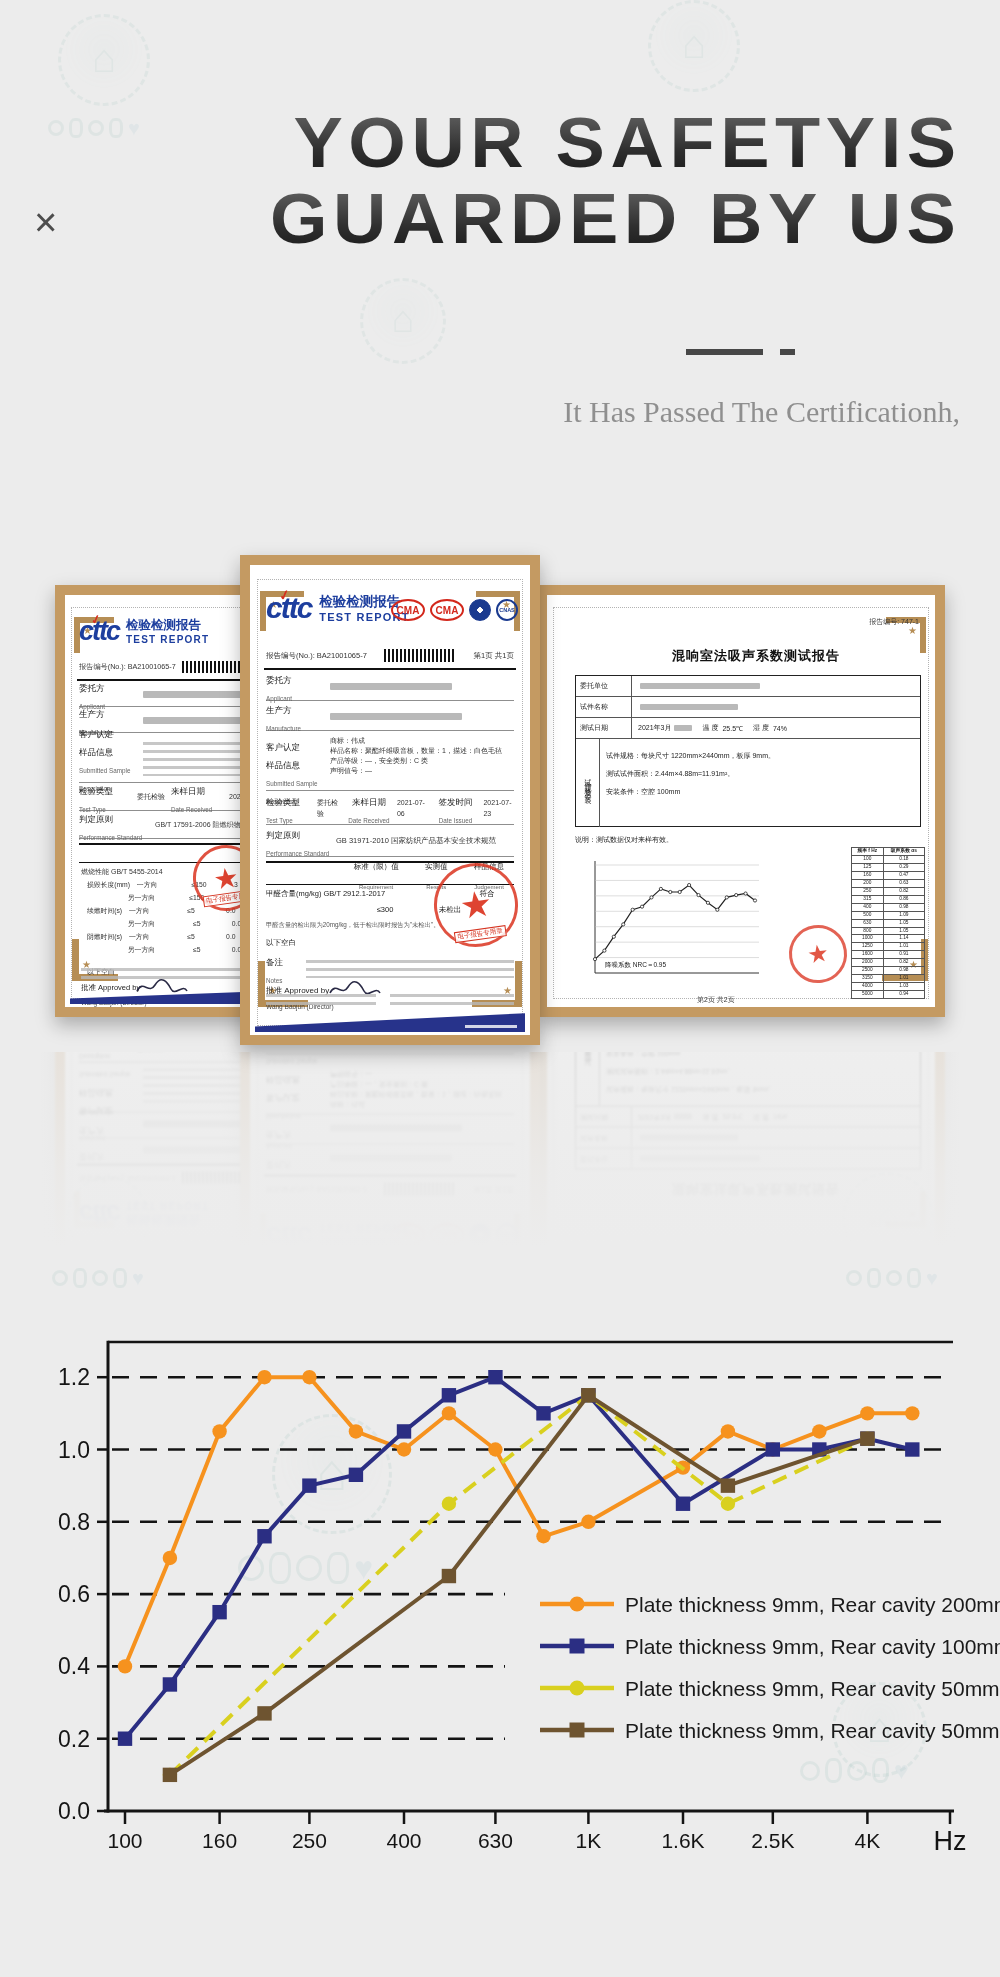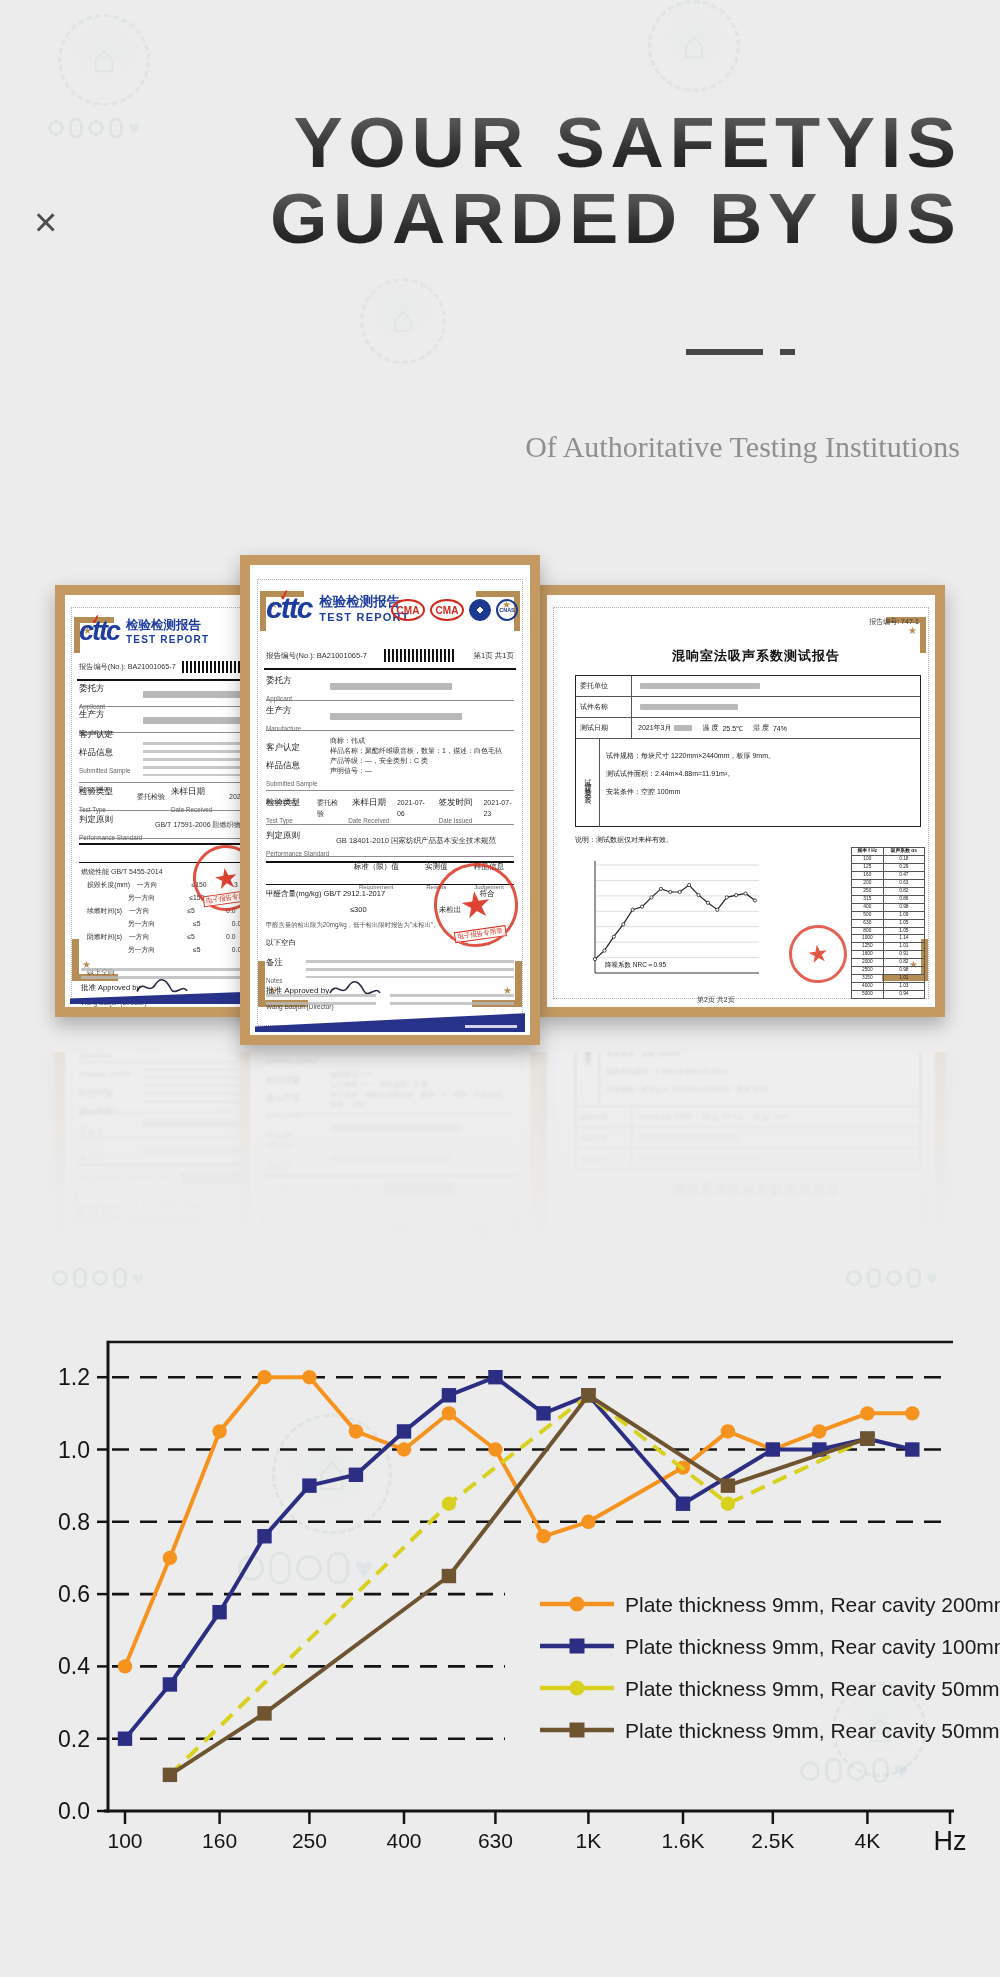--- a/index.html
+++ b/index.html
@@ -160,21 +160,21 @@
         <i style="width:17px;height:25px;border-radius:40%;"></i>
         <b style="font-size:25px;">♥</b>
       </div>
   </div>
 
   <div class="close-btn">×</div>
   <div class="hero-title" style="top:104px;">YOUR SAFETYIS</div>
   <div class="hero-title" style="top:180px;">GUARDED BY US</div>
   <div class="dash" style="left:686px;top:349px;width:77px;"></div>
   <div class="dash" style="left:780px;top:349px;width:15px;"></div>
-  <div class="hero-sub" style="top:430px;">Of Authoritative Testing Institutions</div>
+  <div class="hero-sub" style="top:395px;">It Has Passed The Certificationh,</div>
 
   <div id="certs-row">
 
     <div class="cert" style="left:55px;top:30px;width:385px;height:432px;z-index:1;">
       <div class="cert-inner">
         <div class="dotted-frame" style="inset:12px 6px 8px 6px;"></div>
         <div class="cornL" style="left:9px;top:22px;width:40px;height:36px;border-top:6px solid #b68e55;border-left:6px solid #b68e55;">
             <span class="star" style="left:3px;top:2px;">★</span>
           </div>
         <div class="cornL" style="left:7px;bottom:26px;width:46px;height:42px;border-bottom:7px solid #b68e55;border-left:7px solid #b68e55;">
@@ -473,36 +473,36 @@
         <div class="crow" style="left:16px;right:16px;top:228px;height:32px;gap:5px;">
           <span class="lab" style="width:46px;"><span class="cn">检验类型</span><br><span class="en">Test Type</span></span>
           <span class="vsmall">委托检验</span>
           <span class="lab" style="width:46px;text-align:center;"><span class="cn">来样日期</span><br><span class="en">Date Received</span></span>
           <span class="vsmall">2021-07-06</span>
           <span class="lab" style="width:46px;text-align:center;"><span class="cn">签发时间</span><br><span class="en">Date Issued</span></span>
           <span class="vsmall">2021-07-23</span>
         </div>
         <div class="crow" style="left:16px;right:16px;top:262px;height:30px;">
           <span class="lab" style="width:70px;"><span class="cn">判定原则</span><br><span class="en">Performance Standard</span></span>
-          <span class="vsmall" style="font-size:7.5px;">GB 18401-2010 国家纺织产品基本安全技术规范</span>
+          <span class="vsmall" style="font-size:7.5px;">GB 31971-2010 国家纺织产品基本安全技术规范</span>
         </div>
         <div class="abs" style="left:16px;right:16px;top:296px;height:24px;border-top:2px solid #111;border-bottom:1.5px solid #111;display:flex;align-items:center;">
           <span style="width:84px;"></span>
           <span style="width:70px;text-align:center;line-height:1.2;"><span style="font-size:7.5px;color:#222;">标准（限）值</span><br><span style="font-size:6px;color:#666;">Requirement</span></span>
           <span style="width:60px;text-align:center;line-height:1.2;"><span style="font-size:7.5px;color:#222;">实测值</span><br><span style="font-size:6px;color:#666;">Results</span></span>
           <span style="width:54px;text-align:center;line-height:1.2;"><span style="font-size:7.5px;color:#222;">样品信息</span><br><span style="font-size:6px;color:#666;">Judgement</span></span>
         </div>
         <div class="abs" style="left:16px;right:16px;top:324px;font-size:7.5px;color:#222;">
           <div style="display:flex;">
             <span style="flex:1;">甲醛含量(mg/kg)  GB/T 2912.1-2017</span>
             <span style="width:54px;text-align:center;">符合</span>
           </div>
           <div style="display:flex;margin-top:6px;">
             <span style="width:84px;"></span>
-            <span style="width:70px;">≤300</span>
+            <span style="width:70px;text-align:center;">≤300</span>
             <span style="width:60px;text-align:center;">未检出</span>
           </div>
           <div style="margin-top:6px;font-size:6.3px;color:#555;">甲醛含量的检出限为20mg/kg，低于检出限时报告为"未检出"。</div>
           <div style="margin-top:8px;">以下空白</div>
         </div>
         <div class="crow" style="left:16px;right:16px;top:392px;height:24px;border-bottom:none;">
           <span class="lab" style="width:40px;"><span class="cn">备注</span><br><span class="en">Notes</span></span>
           <span class="textlines" style="flex:1;height:18px;"></span>
         </div>
         <div class="abs" style="left:16px;top:420px;font-size:8px;color:#222;"><span>批准</span> <span>Approved by</span></div>

